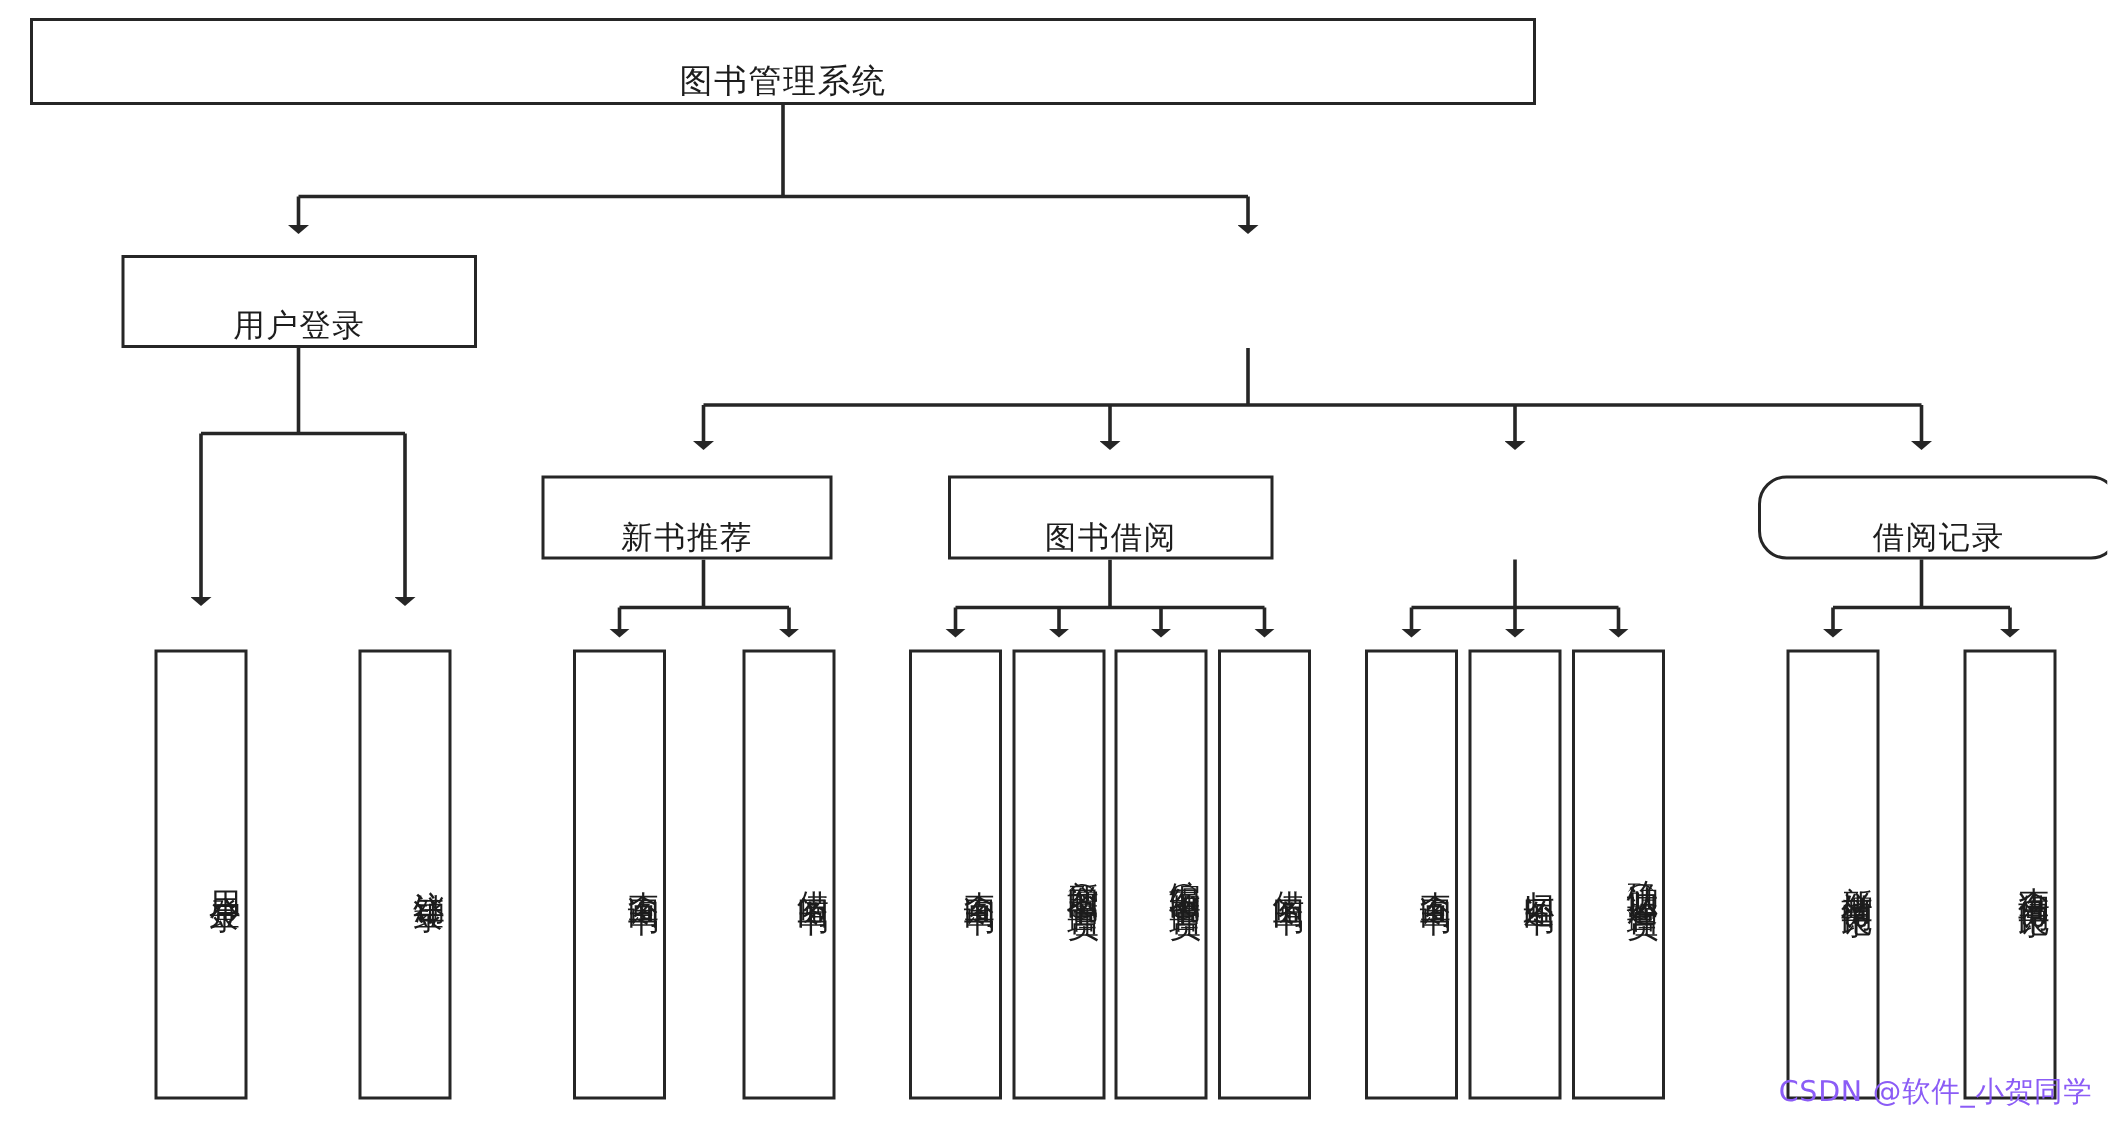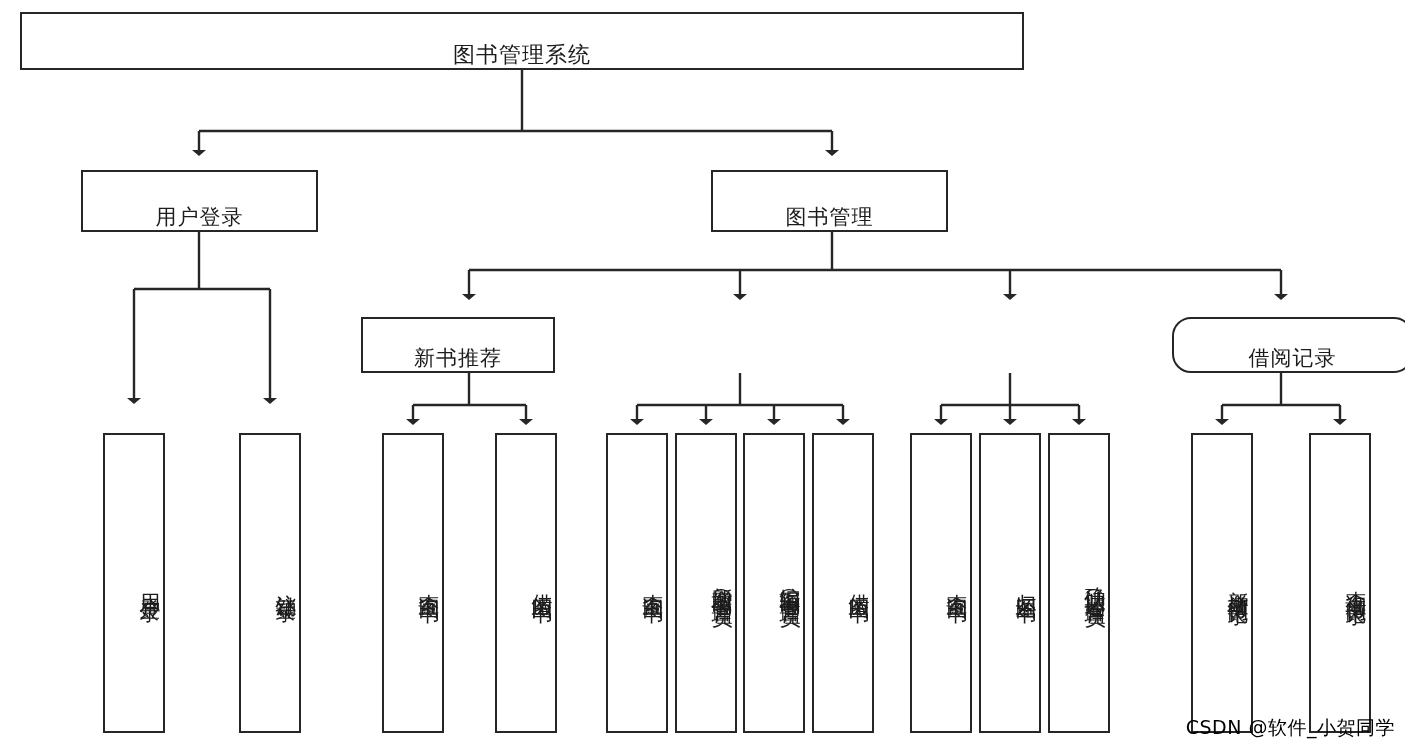--- a/index.html
+++ b/index.html
@@ -55,21 +55,21 @@
   .node.v > span{
     display:block;
     writing-mode:vertical-rl;
     text-orientation:upright;
   }
   .watermark{
     position:absolute;
     right:10px;
     bottom:6px;
     font-size:19px;
-    color:#000000;
+    color:#8b5cf6;
     letter-spacing:0.5px;
     white-space:nowrap;
   }
 </style>
 </head>
 <body>
 
 <div id="diagram-root">
 
   <svg class="wires" viewBox="0 0 1405 747" xmlns="http://www.w3.org/2000/svg">
@@ -122,26 +122,26 @@
     </g>
   </svg>
 
   <div class="node root" style="left:20px;top:12px;width:1004px;height:58px;">
     <span>图书管理系统</span>
   </div>
 
   <div class="node h" style="left:81px;top:170px;width:237px;height:62px;">
     <span>用户登录</span>
   </div>
-  <div class="node h" style="left:711px;top:170px;width:237px;height:62px;">
-    <span>图书管理</span>
-  </div>
 
   <div class="node h" style="left:361px;top:317px;width:194px;height:56px;">
     <span>新书推荐</span>
+  </div>
+  <div class="node h" style="left:632px;top:317px;width:217px;height:56px;">
+    <span>图书借阅</span>
   </div>
   <div class="node h" style="left:1172px;top:317px;width:241px;height:56px;border-radius:19px;">
     <span>借阅记录</span>
   </div>
 
   <div class="node v" style="left:103px;top:433px;width:62px;height:300px;">
     <span>用户登录</span>
   </div>
   <div class="node v" style="left:239px;top:433px;width:62px;height:300px;">
     <span>注销登录</span>

